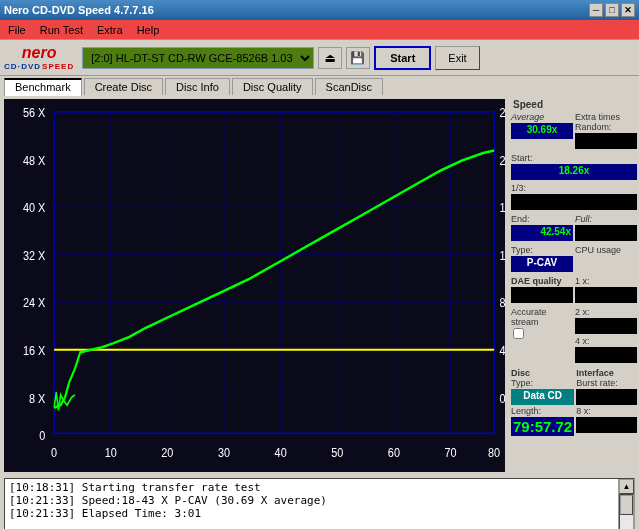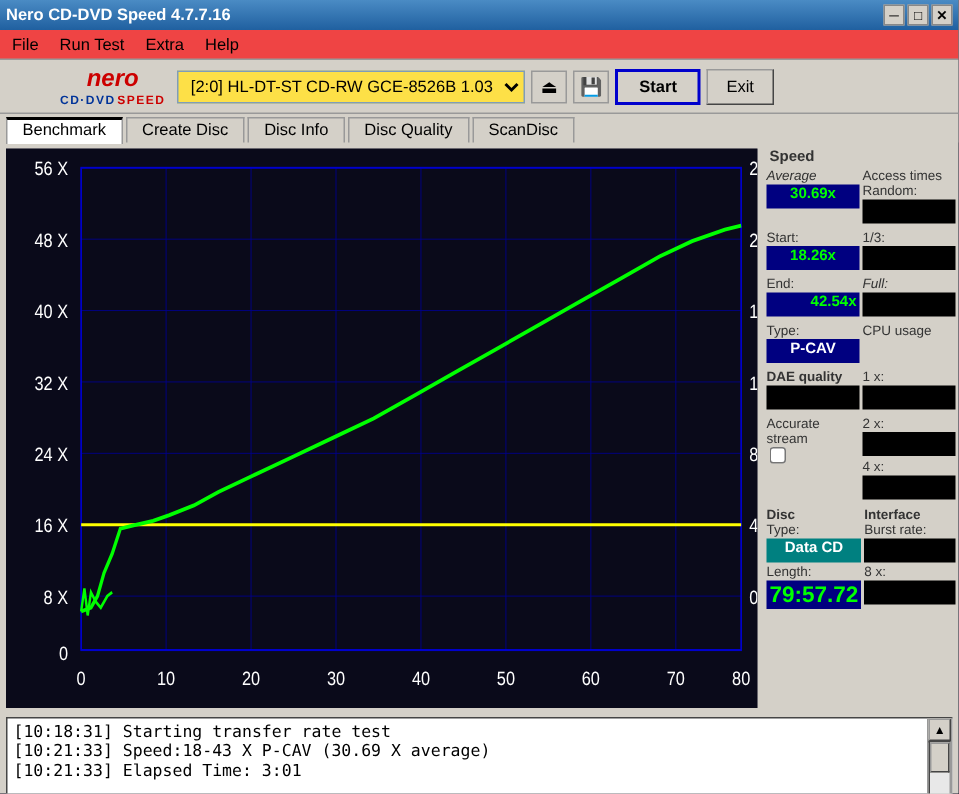--- a/index.html
+++ b/index.html
@@ -64,24 +64,23 @@
       display: flex;
       align-items: center;
       padding: 2px 4px;
       gap: 4px;
       border-bottom: 1px solid #999;
     }
     .logo-area {
       display: flex;
       align-items: center;
       margin-right: 4px;
-      margin-left: 36px;
     }
     .drive-select {
-      background: #fde047;
+      background: #4d7c0f;
       border: 1px solid #7f9db9;
       height: 22px;
       padding: 0 4px;
       font-size: 11px;
       min-width: 220px;
     }
     .toolbar-icon-btn {
       width: 24px;
       height: 22px;
       background: #d4d0c8;
@@ -393,27 +392,27 @@
     <div class="right-panel">
 
       <div style="font-size:10px;font-weight:bold;color:#333;padding:0 2px;">Speed</div>
 
       <div style="display:flex;gap:2px;">
         <div style="flex:1;">
           <div style="font-size:9px;color:#333;font-style:italic;">Average</div>
           <div class="panel-value-box" style="background:#000080;color:#00ff00;font-size:10px;">30.69x</div>
         </div>
         <div style="flex:1;">
-          <div style="font-size:9px;color:#333;">Access times</div>
+          <div style="font-size:9px;color:#333;">Extra times</div>
           <div style="font-size:9px;color:#333;">Random:</div>
           <div class="panel-value-box" style="background:#000;height:14px;"></div>
         </div>
       </div>
 
-      <div style="display:flex;gap:2px;margin-top:1px;">
+      <div style="display:flex;gap:2px;margin-top:1px;flex-direction:column;">
         <div style="flex:1;">
           <div style="font-size:9px;color:#333;">Start:</div>
           <div class="panel-value-box" style="background:#000080;color:#00ff00;font-size:10px;">18.26x</div>
         </div>
         <div style="flex:1;">
           <div style="font-size:9px;color:#333;">1/3:</div>
           <div class="panel-value-box" style="background:#000;height:14px;"></div>
         </div>
       </div>
 

